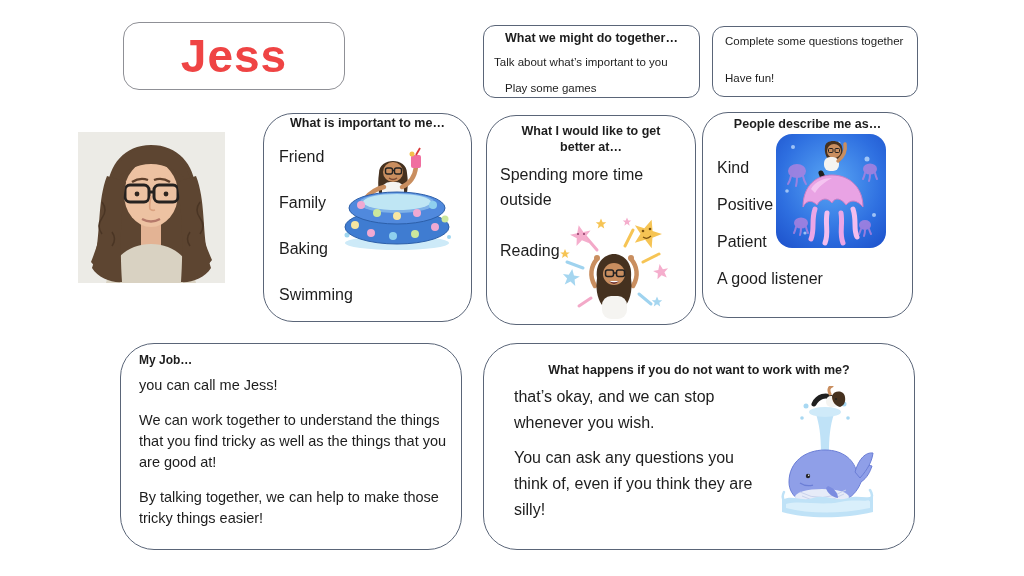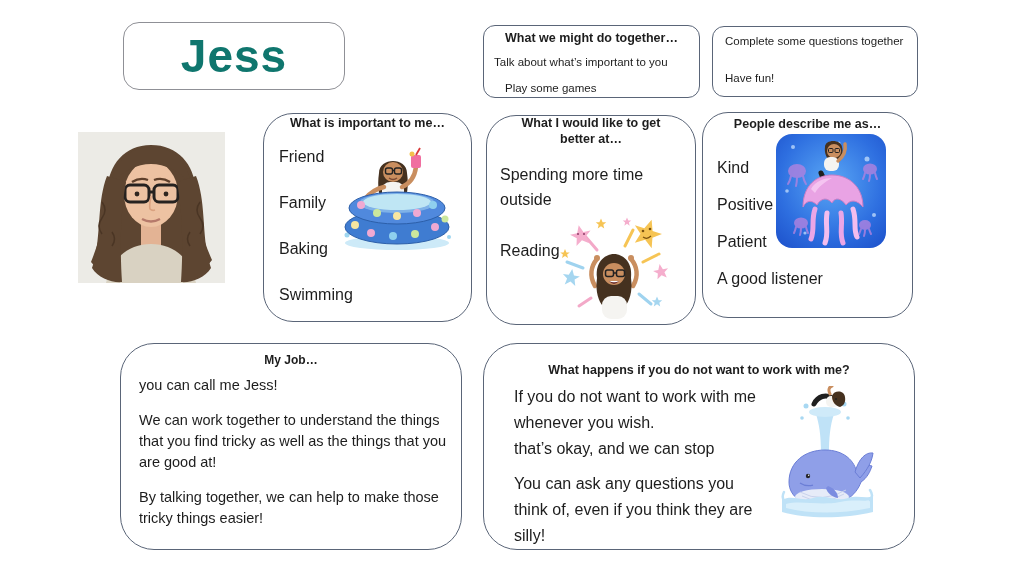--- a/index.html
+++ b/index.html
@@ -6,47 +6,47 @@
   body{
     width:1024px;height:576px;background:#ffffff;position:relative;
     font-family:"Liberation Sans", sans-serif;color:#1d1d1d;overflow:hidden;
   }
   .abs{position:absolute;}
   .box{
     position:absolute;background:#ffffff;box-sizing:border-box;
     border:1.4px solid #5a6578;
   }
   .box-title{font-size:12.5px;font-weight:700;text-align:center;line-height:1.25;}
-  .left-title{font-size:12px;font-weight:700;text-align:center;}
+  .left-title{font-size:12px;font-weight:700;text-align:left;}
 
   
   #name-card{left:123px;top:22px;width:222px;height:68px;border-radius:16px;
     border:1.6px solid #8f9096;display:flex;align-items:center;justify-content:center;}
-  #name-card .name{font-size:46px;font-weight:700;color:#0f766e;letter-spacing:1px;}
+  #name-card .name{font-size:46px;font-weight:700;color:#ef4444;letter-spacing:1px;}
 
   
   #photo{left:78px;top:132px;width:147px;height:151px;}
 
   
   #together-box{left:483px;top:25px;width:217px;height:73px;border-radius:12px;padding:5px 10px;}
   .small-item{font-size:11.5px;white-space:nowrap;}
   #together-box .small-item{margin-top:9px;}
   #together-box .small-item + .small-item{margin-top:14px;padding-left:11px;}
 
   #complete-box{left:712px;top:26px;width:206px;height:71px;border-radius:12px;padding:7px 12px;}
   #complete-box .small-item{white-space:normal;line-height:1.3;}
   #complete-box .small-item + .small-item{margin-top:22px;}
 
   
   #important-box{left:263px;top:113px;width:209px;height:209px;border-radius:30px;padding-top:2px;}
   .tall-list{position:absolute;display:flex;flex-direction:column;}
   #important-box .tall-list{left:15px;top:34px;gap:28px;}
   .tall-item{font-size:16px;white-space:nowrap;}
 
-  #better-box{left:486px;top:115px;width:210px;height:210px;border-radius:30px;padding-top:0;}
+  #better-box{left:486px;top:115px;width:210px;height:210px;border-radius:30px;padding-top:8px;}
   #better-box .box-title{padding:0 24px;}
   #better-content{position:absolute;left:13px;top:46px;width:182px;font-size:16px;line-height:25px;}
   #better-reading{margin-top:26px;}
 
   #describe-box{left:702px;top:112px;width:211px;height:206px;border-radius:26px;padding-top:4px;}
   #describe-box .tall-list{left:14px;top:46px;gap:19px;}
 
   
   #job-box{left:120px;top:343px;width:342px;height:207px;border-radius:34px;padding:9px 18px;}
   .para{font-size:14.5px;line-height:21px;}
@@ -270,23 +270,22 @@
   <div class="para">
     <div class="ln">By talking together, we can help to make those</div>
     <div class="ln">tricky things easier!</div>
   </div>
 </div>
 
 <div id="stop-box" class="box">
   <div class="box-title">What happens if you do not want to work with me?</div>
   <div id="stop-paras">
     <div class="para">
-      <div class="ln">If you do not want to work with me</div>
+      <div class="ln">that’s okay, and we can stop</div>
       <div class="ln">whenever you wish.</div>
-      <div class="ln">that’s okay, and we can stop</div>
     </div>
     <div class="para">
       <div class="ln">You can ask any questions you</div>
       <div class="ln">think of, even if you think they are</div>
       <div class="ln">silly!</div>
     </div>
   </div>
   <div id="whale-art" class="art">
     <svg viewBox="0 0 95 133" width="95" height="133">
       <path d="M41 68 C41 48 39 38 36 28 L54 28 C50 40 49 52 49 68 Z" fill="#bfe2f7"></path>

